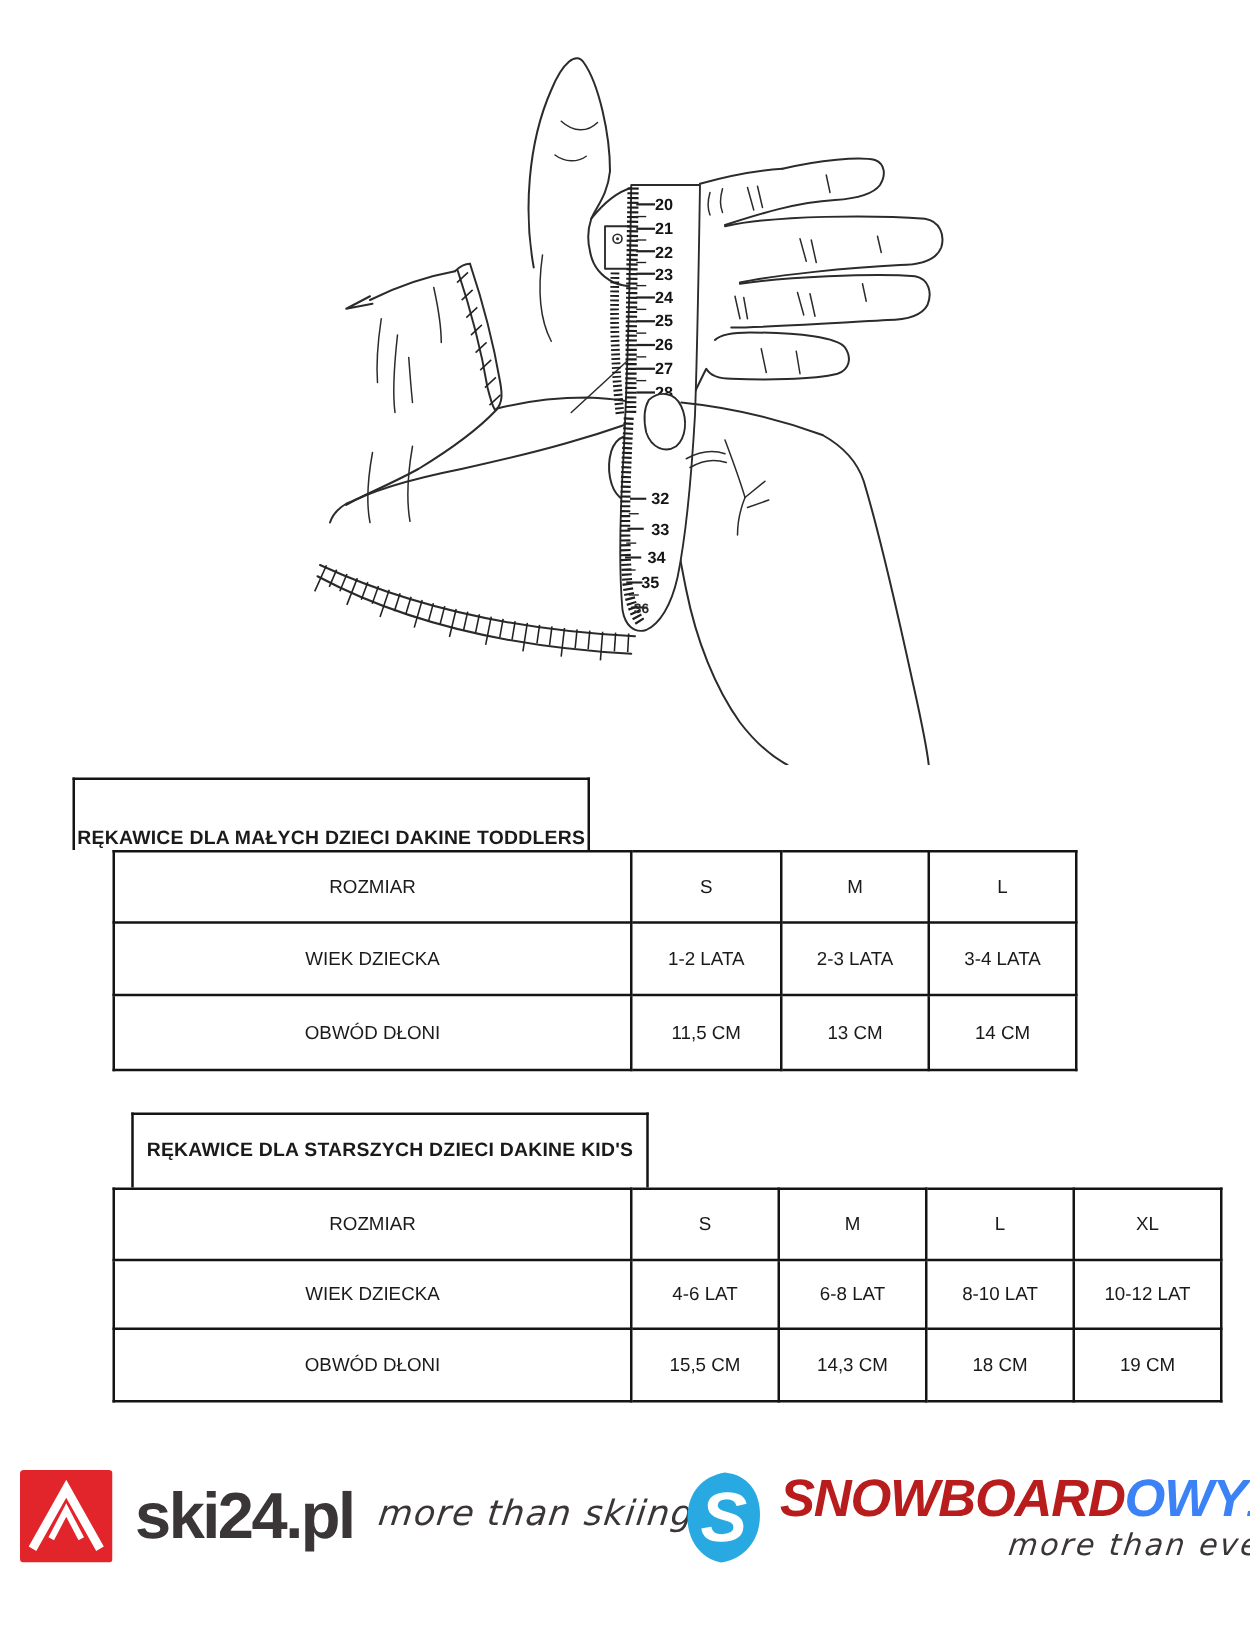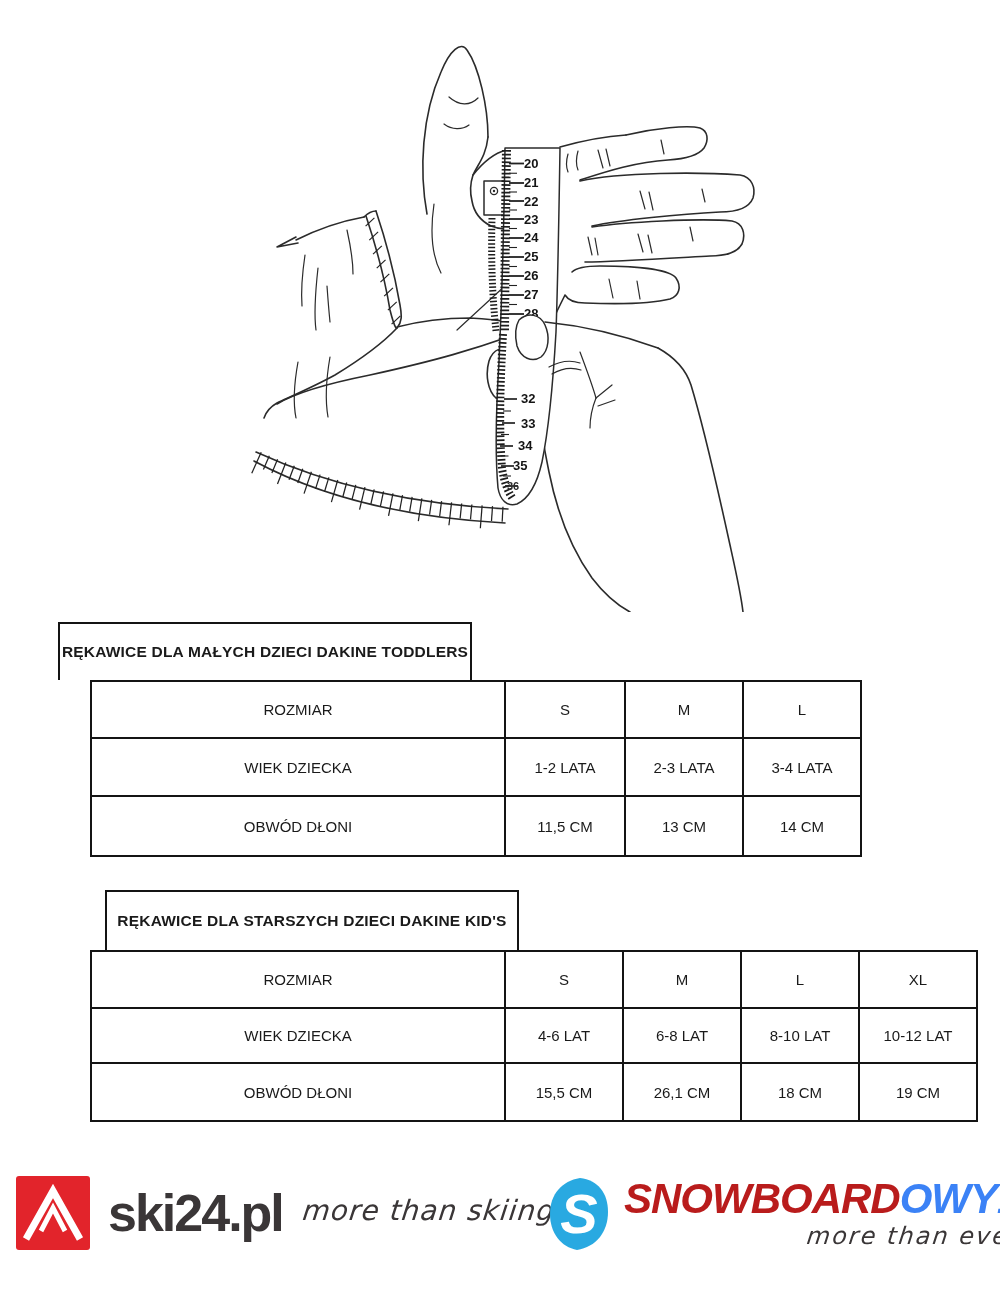--- a/index.html
+++ b/index.html
@@ -211,21 +211,21 @@
       <path class="ln thin" d="M 549,367 C 560,361 571,360 580,363"></path>
       <path class="ln thin" d="M 552,374 C 562,368 572,367 581,370"></path>
       <path class="ln thin" d="M 580,352 C 586,368 592,384 596,398"></path>
       <path class="ln thin" d="M 596,398 L 612,385"></path>
       <path class="ln thin" d="M 598,406 L 615,400"></path>
       <path class="ln thin" d="M 596,398 C 592,408 590,418 590,428"></path>
     </g>
   </svg>
 
   <div class="size-table" style="left:58px;top:622px;width:770px;">
-    <div class="t-title" style="width:414px;">
+    <div class="t-title" style="width:414px;align-items:flex-end;">
       <span>RĘKAWICE DLA MAŁYCH DZIECI DAKINE TODDLERS</span>
     </div>
     <table>
       <colgroup>
           <col style="width:414px">
           <col style="width:120px">
           <col style="width:118px">
           <col style="width:118px">
         </colgroup>
       <tbody>
@@ -274,21 +274,21 @@
       <tr style="height:55px">
         <td>WIEK DZIECKA</td>
         <td>4-6 LAT</td>
         <td>6-8 LAT</td>
         <td>8-10 LAT</td>
         <td>10-12 LAT</td>
       </tr>
       <tr style="height:58px">
         <td>OBWÓD DŁONI</td>
         <td>15,5 CM</td>
-        <td>26,1 CM</td>
+        <td>14,3 CM</td>
         <td>18 CM</td>
         <td>19 CM</td>
       </tr>
     </tbody>
       </table>
   </div>
 
   <div class="footer-row" style="left:16px;top:1176px;">
     <svg width="74" height="74" viewBox="0 0 74 74">
       <rect width="74" height="74" rx="3" fill="#e2242b"></rect>

